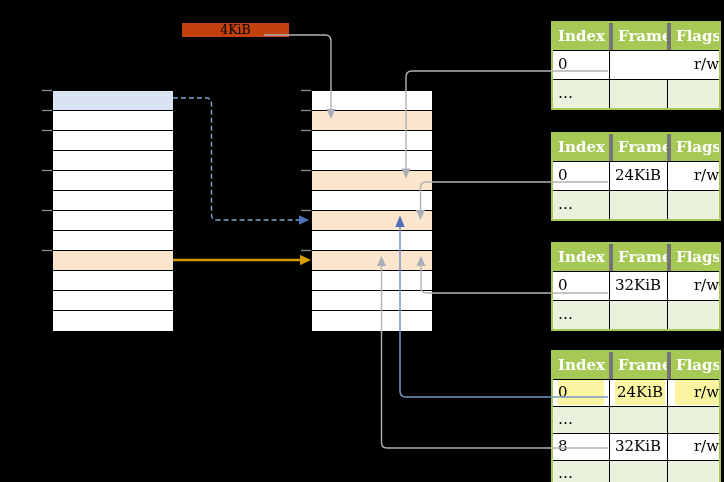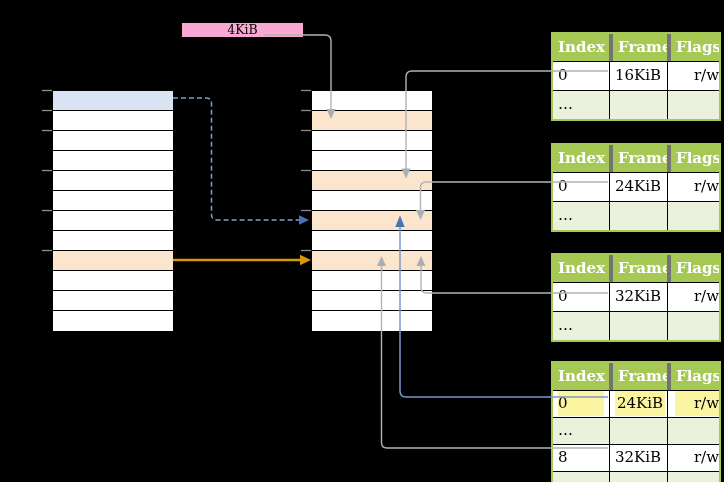--- a/index.html
+++ b/index.html
@@ -14,28 +14,28 @@
   .memcol{position:absolute;width:120px;border:1px solid #000;background:#fff;}
   .left-col{left:52px;top:90px;}
   .mid-col{left:311px;top:90px;}
   .mrow{height:20px;box-sizing:border-box;border-bottom:1px solid #000;background:#fff;}
   .mrow:last-child{border-bottom:none;}
   .mrow.blue{background:#dae3f1;}
   .mrow.orange{background:#fce5cd;}
 
   
   .badge{
-    position:absolute;left:182px;top:23px;width:121px;height:14px;
-    background:#f9a8d4;color:#000;font-size:12.5px;line-height:14px;text-align:center;
+    position:absolute;left:182px;top:23px;width:107px;height:14px;
+    background:#c2410c;color:#000;font-size:12.5px;line-height:14px;text-align:center;
   }
 
   
   .ptable{
     position:absolute;left:551px;width:170px;box-sizing:border-box;
-    border:2px solid #a6c854;background:#fff;color:#000;margin-top:11px;
+    border:2px solid #a6c854;background:#fff;color:#000;
   }
   .t1{top:21px;} .t2{top:132px;} .t3{top:242px;} .t4{top:350px;}
   .prow{display:flex;height:28px;line-height:27px;border-top:1px solid #000;font-size:15px;}
   .phead{height:27px;line-height:26px;background:#a6c854;border-top:none;}
   .t4 .prow{height:26px;line-height:25px;}
   .t4 .phead{height:27px;line-height:26px;}
   .pc{box-sizing:border-box;padding-left:5px;overflow:hidden;white-space:nowrap;}
   .c1{width:56px;} .c2{width:58px;} .c3{flex:1;text-align:right;}
   .prow .pc + .pc{border-left:1px solid #000;}
   .phead .pc{color:#fff;font-weight:bold;font-size:15px;}
@@ -85,21 +85,20 @@
   </div>
 
   <div class="ptable t1">
     <div class="prow phead">
       <div class="pc c1">Index</div>
       <div class="pc c2">Frame</div>
       <div class="pc c3">Flags</div>
     </div>
     <div class="prow">
       <div class="pc c1">0</div>
-      <div class="pc c2">16KiB</div>
       <div class="pc c3">r/w</div>
     </div>
     <div class="prow alt">
       <div class="pc c1">…</div>
       <div class="pc c2"></div>
       <div class="pc c3"></div>
     </div>
   </div>
 
   <div class="ptable t2">

